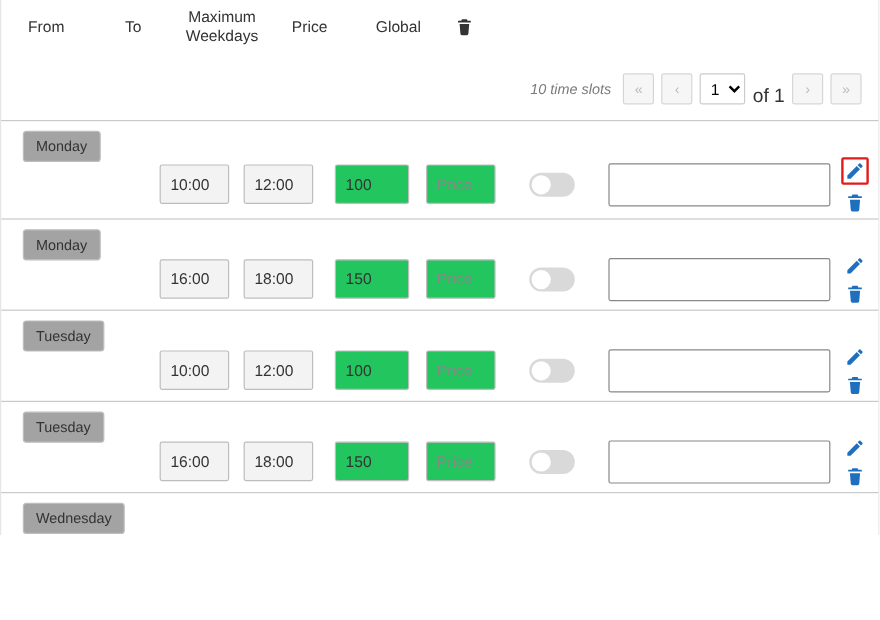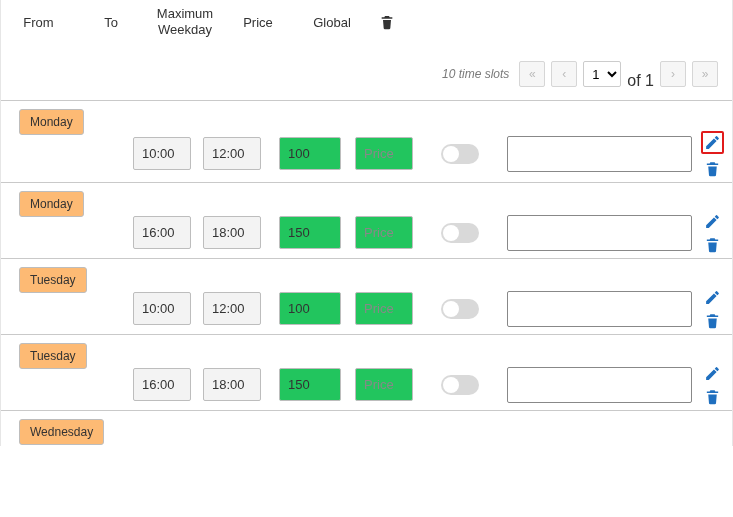--- a/index.html
+++ b/index.html
@@ -72,21 +72,21 @@
   display:flex;
   align-items:flex-start;
 }
 .r-weekday {
   width: 155px;
   padding: 8px 0 0 18px;
 }
 .day-chip {
   display:inline-block;
   border:1px solid #bdbdbd;
-  background:#fdba74;
+  background:#a3a3a3;
   color:#333;
   font-size:12px;
   padding:5px 10px;
   border-radius:3px;
 }
 .r-fields {
   display:flex;
   align-items:center;
   padding: 30px 0 5px 0;
   flex:1;
@@ -132,21 +132,21 @@
 .edit-ic, .del-ic { cursor:pointer; line-height:0;}
 </style>
 </head>
 <body>
 
 <div class="wrap">
 
   <div class="hdr">
     <div class="col-from">From</div>
     <div class="col-to">To</div>
-    <div class="col-max">Maximum Weekday</div>
+    <div class="col-max">Maximum Weekdays</div>
     <div class="col-price">Price</div>
     <div class="col-global">Global</div>
     <div class="col-act trash-header">
       <svg viewBox="0 0 24 24">
           <path d="M9 3h6l1 2h4v2H4V5h4l1-2zM6 9h12l-1 12a2 2 0 0 1-2 2H9a2 2 0 0 1-2-2L6 9z"></path>
         </svg>
     </div>
   </div>
 
   <div class="pager-row">

